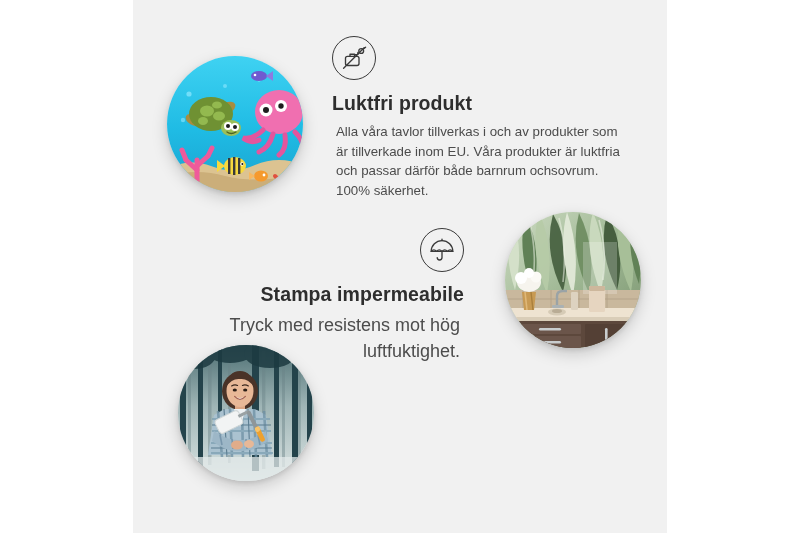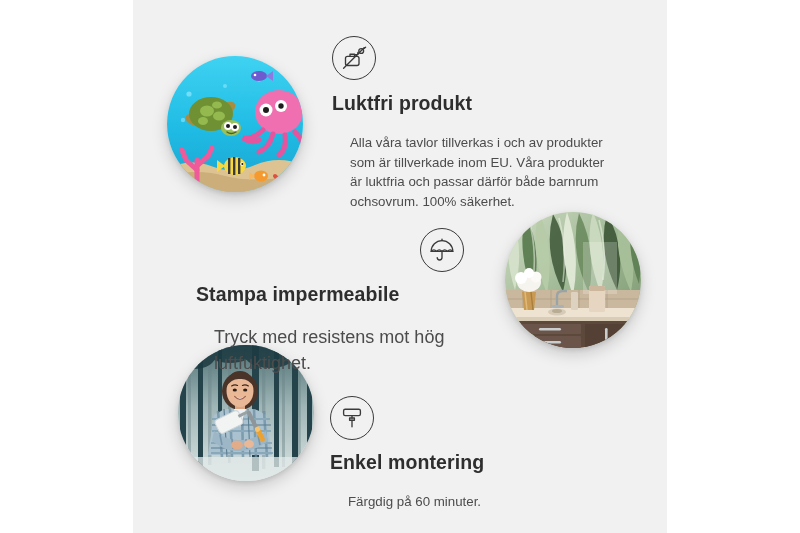--- a/index.html
+++ b/index.html
@@ -51,42 +51,42 @@
   }
   .feature .icon-wrap svg { display: block; }
   .feature h3 {
     margin: 0;
     font-size: 19.5px;
     font-weight: bold;
     color: #2e2e2e;
     letter-spacing: 0.1px;
   }
   .feature p {
-    margin: 18px;
+    margin: 4px;
     font-size: 13.3px;
     line-height: 1.47;
     color: #4c4c4c;
   }
 
   
   #feature-odourless {
     left: 332px;
     top: 36px;
     width: 296px;
     text-align: left;
   }
   #feature-odourless .icon-wrap { margin: 0 0 12px 0; }
   #feature-odourless h3 { margin-bottom: 7px; }
 
   
   #feature-waterproof {
     left: 196px;
     top: 228px;
     width: 268px;
-    text-align: left;
+    text-align: right;
   }
   #feature-waterproof .icon-wrap { margin: 0 0 11px auto; }
   #feature-waterproof h3 { margin-bottom: 6px; }
   #feature-waterproof p { font-size: 18px; }
 
   
   #feature-assembly {
     left: 330px;
     top: 396px;
     width: 280px;
@@ -405,26 +405,14 @@
         <path d="M3.2 15.4 a10.8 10.8 0 0 1 21.6 0 z"></path>
         <path d="M3.2 15.4 q2.7 -3.2 5.4 0 q2.7 -3.2 5.4 0 q2.7 -3.2 5.4 0 q2.7 -3.2 5.4 0"></path>
         <line x1="14" y1="4.6" x2="14" y2="3.1"></line>
         <path d="M14 15.4 v6.2 a2.4 2.4 0 0 1 -4.8 0"></path>
       </svg>
     </div>
     <h3>Stampa impermeabile</h3>
     <p>Tryck med resistens mot hög luftfuktighet.</p>
   </div>
 
-  <div class="feature" id="feature-assembly">
-    <div class="icon-wrap">
-      <svg width="28" height="28" viewBox="0 0 28 28" fill="none" stroke="#3a3a3a" stroke-width="1.35" stroke-linecap="round" stroke-linejoin="round">
-        <rect x="5.6" y="5.2" width="16.8" height="6.4" rx="1.6"></rect>
-        <path d="M14 11.6 v2.4"></path>
-        <path d="M11.6 14 h4.8 v2.2 h-4.8 z"></path>
-        <path d="M14 16.2 v6.6"></path>
-      </svg>
-    </div>
-    <h3>Enkel montering</h3>
-    <p>Färgdig på 60 minuter.</p>
-  </div>
 
 </div>
 
 </body></html>

